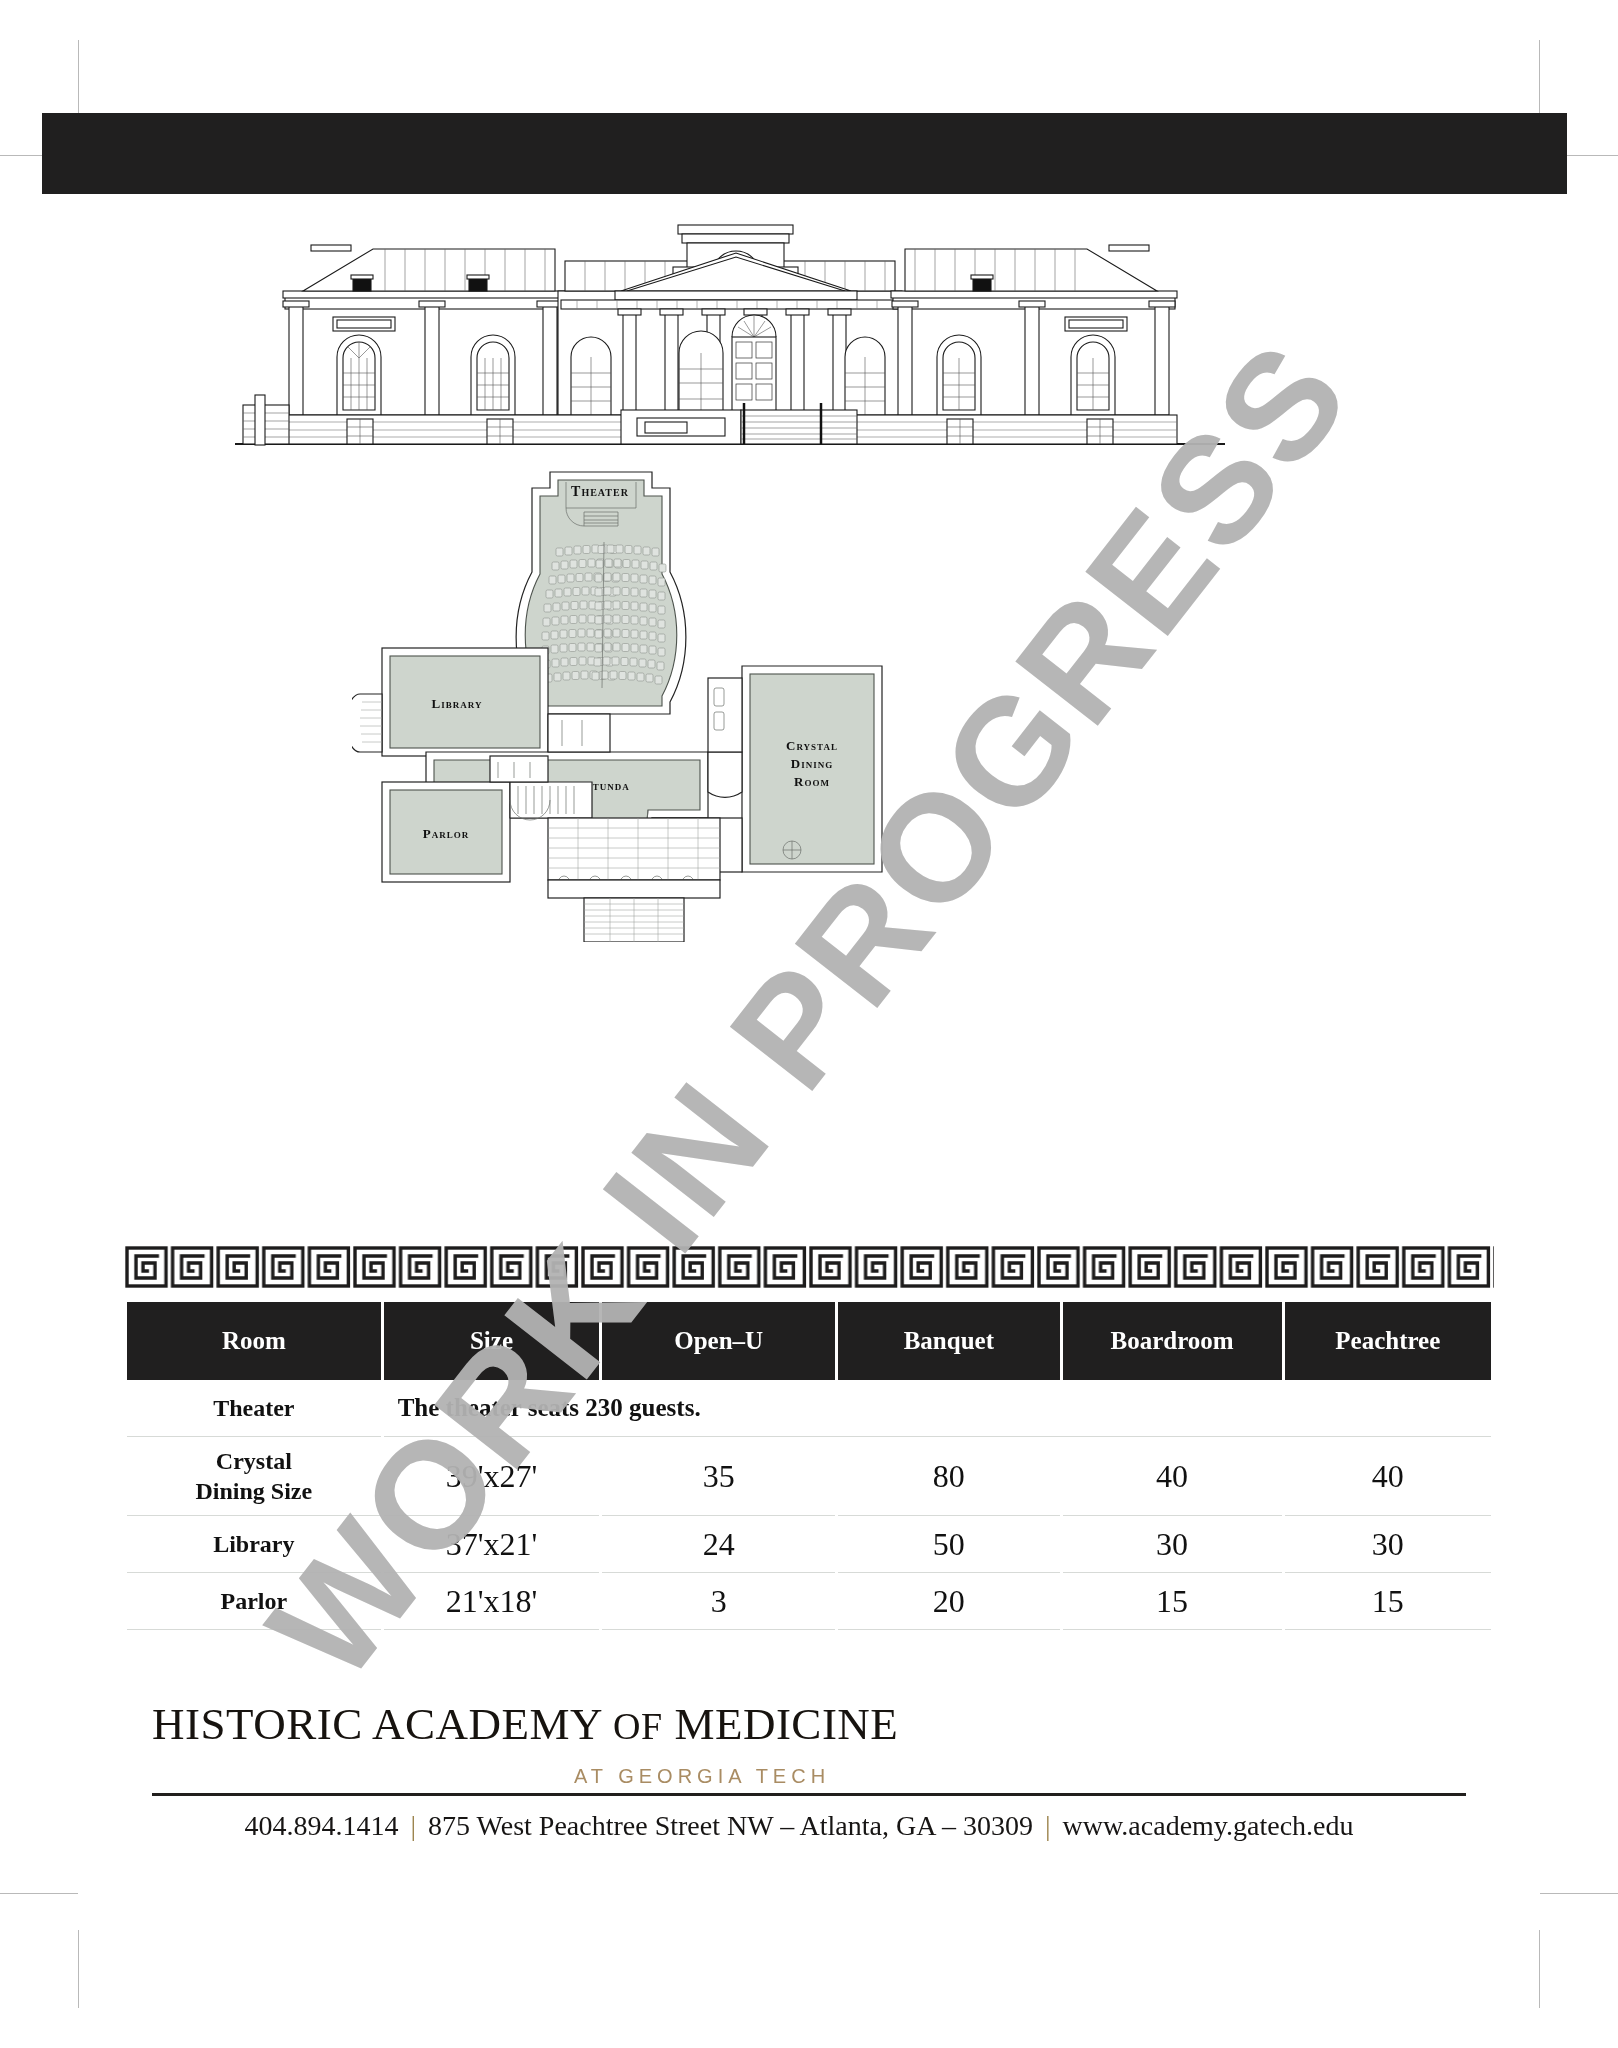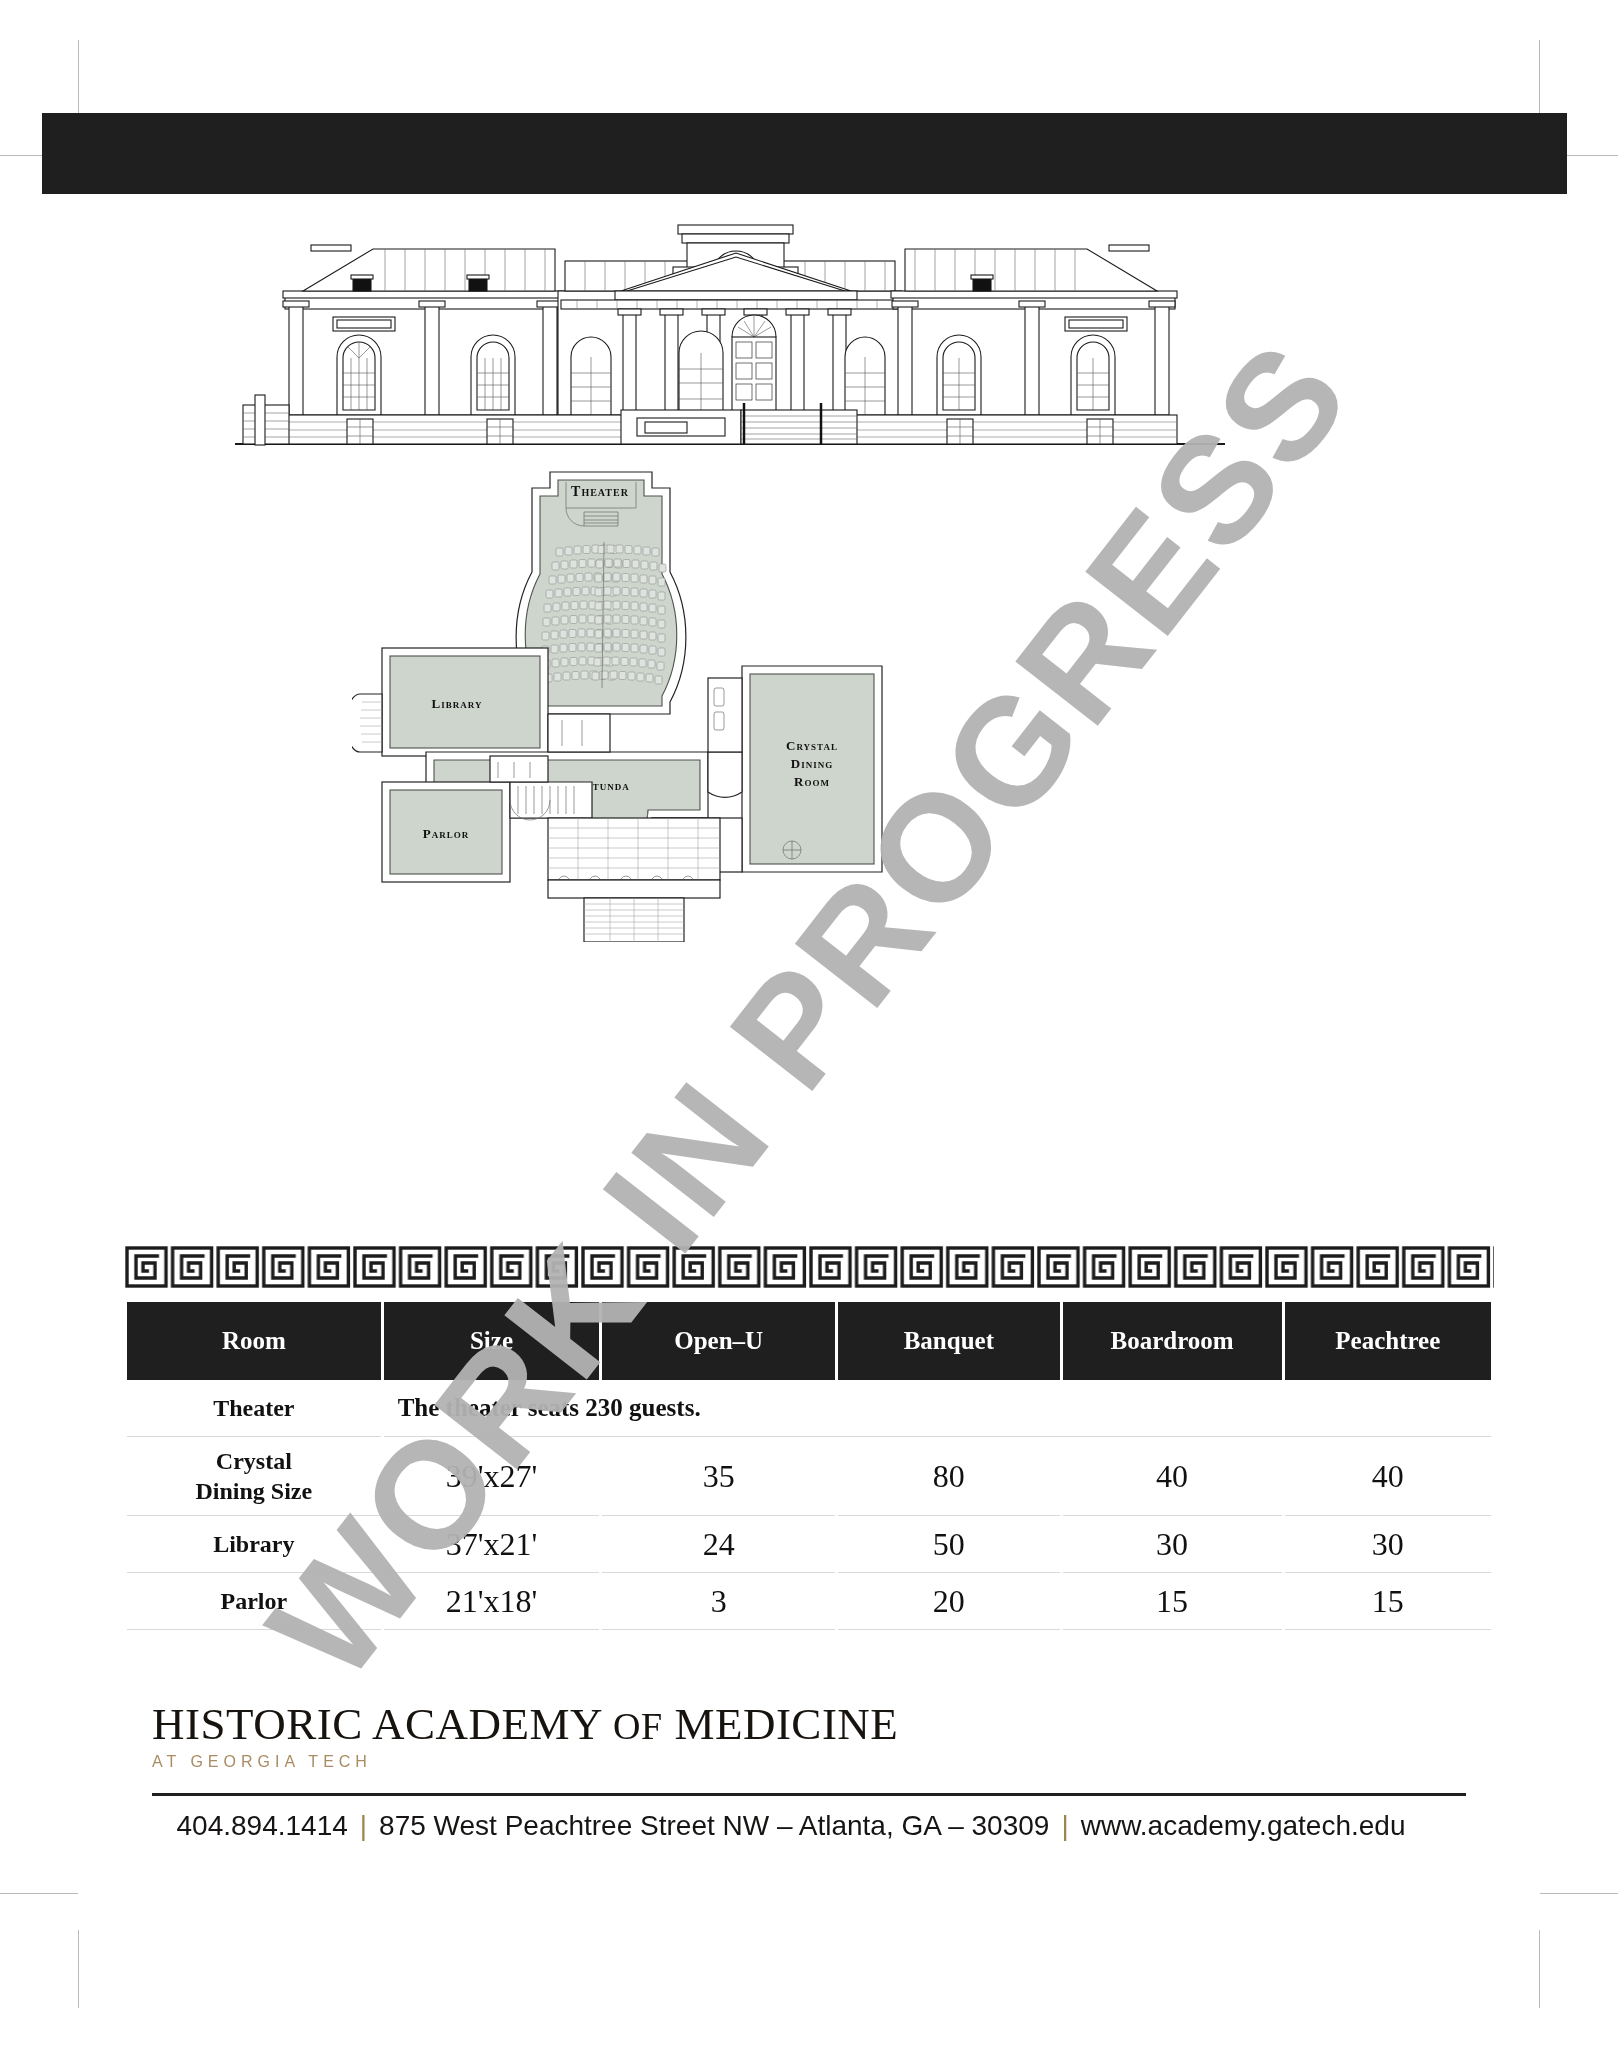--- a/index.html
+++ b/index.html
@@ -79,33 +79,33 @@
   
   .logo-block{position:absolute;left:152px;top:1700px;width:1100px;}
   .logo-main{
     font-family:"Liberation Serif", serif;
     font-size:45px;color:#17130f;letter-spacing:0.5px;
     white-space:nowrap;line-height:48px;
   }
   .logo-main .of{font-size:38px;text-align:center;}
   .logo-sub{
     font-family:"Liberation Sans", sans-serif;
-    font-size:16px;color:#a98c63;letter-spacing:5px;
-    margin-top:0;line-height:24px;
+    font-size:20px;color:#a98c63;letter-spacing:5px;
+    margin-top:14px;line-height:24px;text-align:center;
   }
   .footer-rule{
     position:absolute;left:152px;top:1793px;width:1314px;height:3px;
     background:#211f1d;
   }
   .footer-contact{
     position:absolute;left:0;top:1806px;width:1582px;
     text-align:center;
-    font-family:Liberation Sans, sans-serif;
+    font-family:Liberation Serif, serif;
     font-size:28px;color:#171514;
-    line-height:40px;white-space:nowrap;
+    line-height:40px;white-space:nowrap;padding-left:8px;
   }
   .footer-contact .sep{color:#9d854f;padding:0 12px;font-weight:normal;}
 
   
   .watermark{
     position:absolute;left:50%;top:1010px;
     transform:translate(-50%,-50%) rotate(-52deg);
     transform-origin:center center;
     font-family:"Liberation Sans", sans-serif;
     font-weight:bold;

